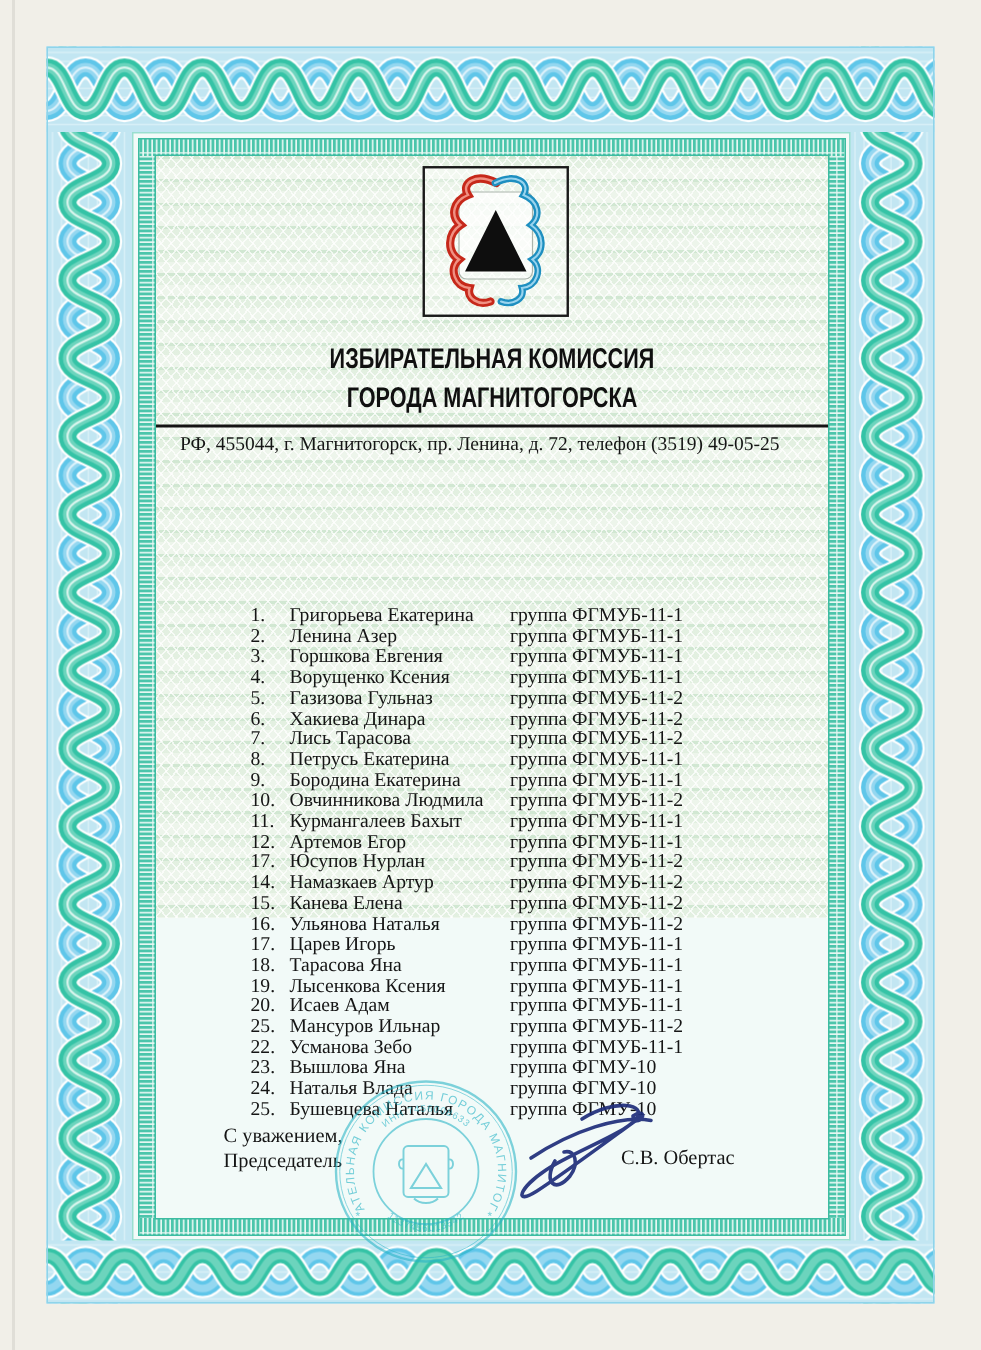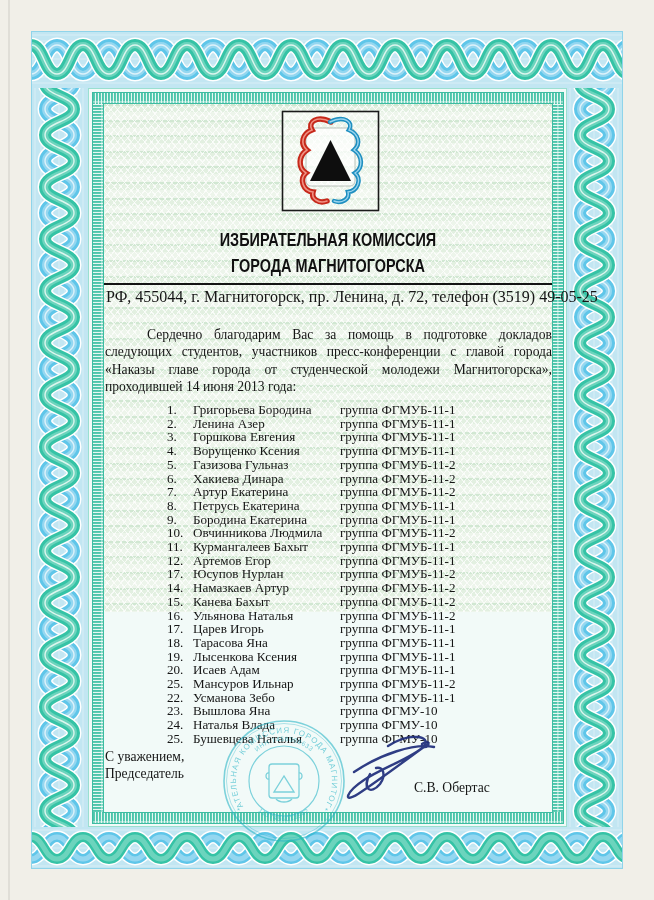--- a/index.html
+++ b/index.html
@@ -15,32 +15,32 @@
       repeating-linear-gradient(-50deg, rgba(255,255,255,.72) 0 1px, rgba(255,255,255,0) 1px 5.2px),
       repeating-linear-gradient(180deg, rgba(125,190,140,.22) 0 2px, rgba(125,190,140,.06) 2px 8px, rgba(255,255,255,.20) 8px 15.6px);
   }
   .abs{position:absolute;}
   .emblem{left:177px;top:6px;width:99px;height:102px;}
   .title{left:0;top:123px;width:448px;text-align:center;
          font-family:"Liberation Sans", sans-serif;font-weight:700;
          font-size:19px;line-height:25.5px;color:#101010;}
   .title .tline{transform:scaleX(.76);transform-origin:50% 50%;white-space:nowrap;}
   .rule{left:0;top:179px;width:448px;height:2px;background:#141414;}
-  .address{left:2px;top:184px;width:446px;font-size:16px;white-space:nowrap;}
+  .address{left:16px;top:184px;width:446px;font-size:13px;white-space:nowrap;}
   .salutation{left:0;top:199px;width:448px;text-align:center;font-weight:700;
               font-size:14.5px;white-space:pre;}
   .bodytext{left:1px;top:222px;width:447px;font-size:13.6px;line-height:17.4px;
             text-align:justify;text-align-last:left;text-indent:42px;}
   .students{left:0;top:299px;width:448px;font-size:13.1px;}
   .srow{display:flex;line-height:13.7px;padding-left:63px;}
   .snum{width:26px;flex:0 0 26px;}
   .sname{width:147px;flex:0 0 147px;}
   .sgroup{flex:1;}
-  .closing{left:1px;top:644px;font-size:13.6px;line-height:17px;}
-  .signer{left:310px;top:660px;font-size:13.6px;white-space:nowrap;margin-top:16px;}
+  .closing{left:1px;top:644px;font-size:13.6px;line-height:17px;padding-left:44px;}
+  .signer{left:310px;top:660px;font-size:13.6px;white-space:nowrap;}
   .stamp{position:absolute;left:219px;top:716px;z-index:3;}
   .signa{position:absolute;left:326px;top:730px;z-index:4;}
   .scanedge{position:absolute;left:8px;top:0;width:2px;height:900px;
             background:#d9d7d0;opacity:.7;z-index:1;}
 </style>
 </head>
 <body>
 
 <div class="page">
 
@@ -137,27 +137,26 @@
     <div class="abs title">
       <div class="tline">ИЗБИРАТЕЛЬНАЯ КОМИССИЯ</div>
       <div class="tline">ГОРОДА МАГНИТОГОРСКА</div>
     </div>
 
     <div class="abs rule"></div>
 
     <div class="abs address">РФ, 455044, г. Магнитогорск, пр. Ленина, д. 72, телефон (3519) 49-05-25</div>
 
 
-    <div class="abs bodytext">Сердечно благодарим Вас за помощь в подготовке докладов следующих студентов, участников пресс-конференции с главой города «Наказы главе города от студенческой молодежи Магнитогорска», проходившей 14 июня 2013 года:</div>
 
     <div class="abs students">
 
         <div class="srow">
           <span class="snum">1.</span>
-          <span class="sname">Григорьева Бородина</span>
+          <span class="sname">Григорьева Екатерина</span>
           <span class="sgroup">группа ФГМУБ-11-1</span>
         </div>
 
         <div class="srow">
           <span class="snum">2.</span>
           <span class="sname">Ленина Азер</span>
           <span class="sgroup">группа ФГМУБ-11-1</span>
         </div>
 
         <div class="srow">
@@ -179,21 +178,21 @@
         </div>
 
         <div class="srow">
           <span class="snum">6.</span>
           <span class="sname">Хакиева Динара</span>
           <span class="sgroup">группа ФГМУБ-11-2</span>
         </div>
 
         <div class="srow">
           <span class="snum">7.</span>
-          <span class="sname">Артур Екатерина</span>
+          <span class="sname">Лись Тарасова</span>
           <span class="sgroup">группа ФГМУБ-11-2</span>
         </div>
 
         <div class="srow">
           <span class="snum">8.</span>
           <span class="sname">Петрусь Екатерина</span>
           <span class="sgroup">группа ФГМУБ-11-1</span>
         </div>
 
         <div class="srow">
@@ -227,21 +226,21 @@
         </div>
 
         <div class="srow">
           <span class="snum">14.</span>
           <span class="sname">Намазкаев Артур</span>
           <span class="sgroup">группа ФГМУБ-11-2</span>
         </div>
 
         <div class="srow">
           <span class="snum">15.</span>
-          <span class="sname">Канева Бахыт</span>
+          <span class="sname">Канева Елена</span>
           <span class="sgroup">группа ФГМУБ-11-2</span>
         </div>
 
         <div class="srow">
           <span class="snum">16.</span>
           <span class="sname">Ульянова Наталья</span>
           <span class="sgroup">группа ФГМУБ-11-2</span>
         </div>
 
         <div class="srow">

